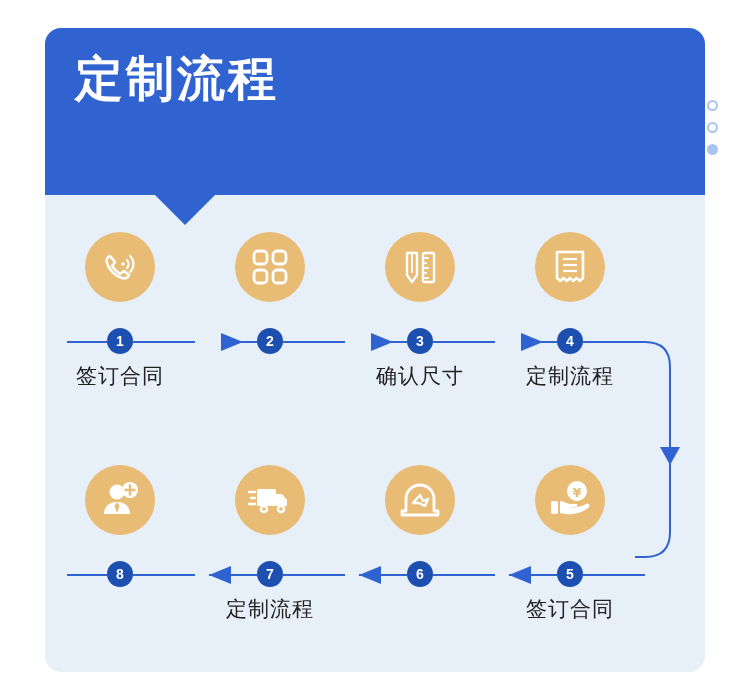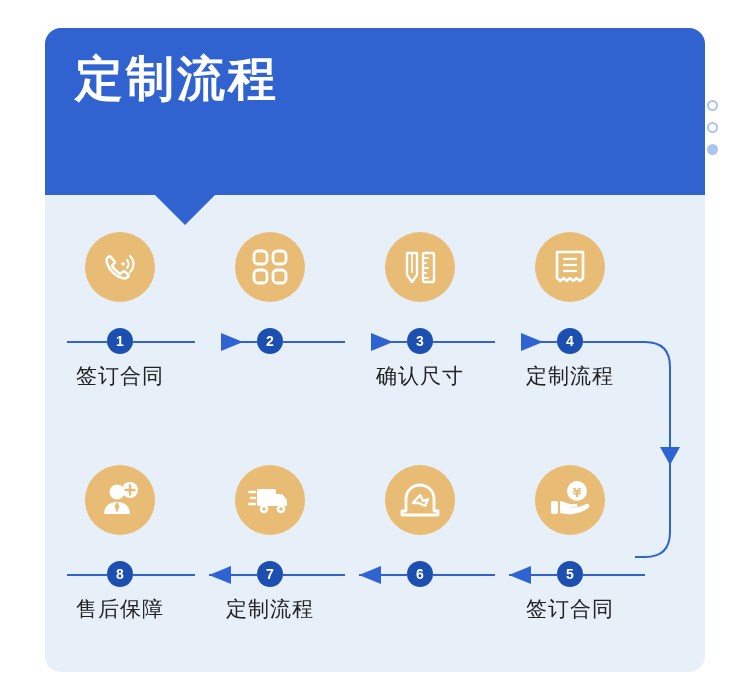--- a/index.html
+++ b/index.html
@@ -186,21 +186,20 @@
         <svg width="42" height="42" viewBox="0 0 42 42">
           <circle cx="18" cy="13" r="7.5" fill="#fff"></circle>
           <path d="M5 35 c0 -8 6 -12 13 -12 c7 0 13 4 13 12 z" fill="#fff"></path>
           <path d="M18 23 l2.5 4 l-2.5 7 l-2.5 -7 z" fill="#e8bc74"></path>
           <circle cx="31" cy="11" r="8" fill="#fff"></circle>
           <line x1="31" y1="6.5" x2="31" y2="15.5" stroke="#e8bc74" stroke-width="2.4" stroke-linecap="round"></line>
           <line x1="26.5" y1="11" x2="35.5" y2="11" stroke="#e8bc74" stroke-width="2.4" stroke-linecap="round"></line>
         </svg>
       </div>
       <div class="badge">8</div>
-      <div class="label">售后保障</div>
     </div>
 
     <div class="step" style="left:150px;">
       <div class="icon-circle">
         <svg width="44" height="42" viewBox="0 0 44 42">
           <rect x="9" y="10" width="19" height="17" rx="1.5" fill="#fff"></rect>
           <path d="M28 15 h6 l5 6 v6 h-11 z" fill="#fff"></path>
           <circle cx="16" cy="30" r="4.3" fill="#fff"></circle>
           <circle cx="16" cy="30" r="1.8" fill="#e8bc74"></circle>
           <circle cx="33" cy="30" r="4.3" fill="#fff"></circle>

